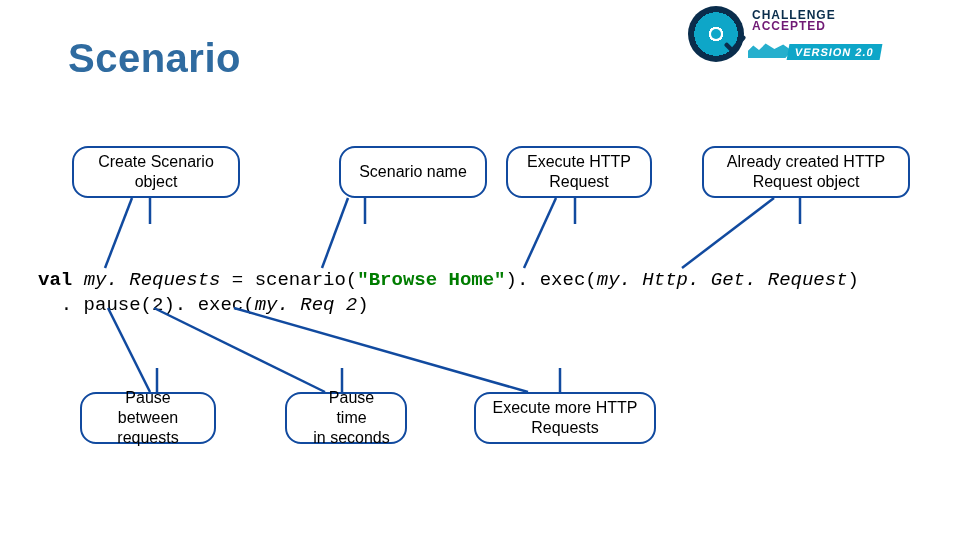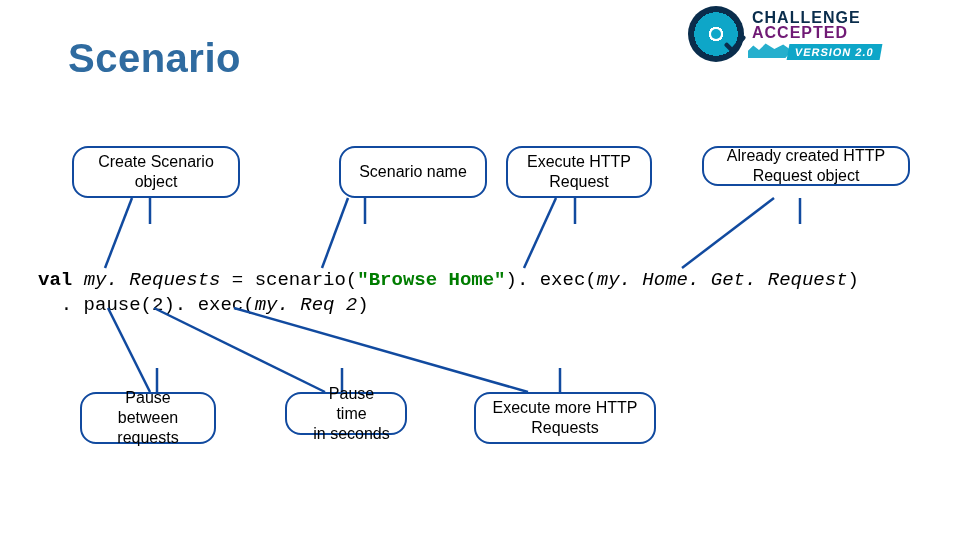--- a/index.html
+++ b/index.html
@@ -63,21 +63,21 @@
   }
   .logo-tick {
     position:absolute; left:36px; top:28px; width:22px; height:22px;
   }
   .logo-tick svg { width:100%; height:100%; }
   .logo-text {
     position:absolute; left:64px; top:4px;
     font-family: Arial, sans-serif;
     font-weight:900;
     color:#0a2d4c;
-    font-size:16px;
+    font-size:12px;
     letter-spacing:1px;
     line-height:0.95;
   }
   .logo-text .accepted { color:#701a75; }
   .logo-version {
     position:absolute; left:100px; top:38px;
     background:#0ea6c8; color:#fff;
     font-family: Arial, sans-serif; font-weight:900;
     font-size:11px; letter-spacing:1px;
     padding:2px 7px;
@@ -109,52 +109,52 @@
     <div class="logo-text">
       <div>CHALLENGE</div>
       <div class="accepted">ACCEPTED</div>
     </div>
     <div class="logo-version">VERSION 2.0</div>
   </div>
 
   <div class="callout" style="left:72px; top:146px; width:168px; height:52px;">Create Scenario<br>object</div>
   <div class="callout" style="left:291px; top:146px; width:148px; height:52px;margin-left:48px;">Scenario name</div>
   <div class="callout" style="left:506px; top:146px; width:146px; height:52px;">Execute HTTP<br>Request</div>
-  <div class="callout" style="left:702px; top:146px; width:208px; height:40px;">Already created HTTP<br>Request object</div>
+  <div class="callout" style="left:702px; top:146px; width:208px; height:52px;border-radius:13px;">Already created HTTP<br>Request object</div>
 
   <svg class="arrow" style="left:0;top:0;width:960px;height:540px;position:absolute;pointer-events:none;">
     <line x1="150" y1="198" x2="150" y2="224"></line>
     <line x1="132" y1="198" x2="105" y2="268"></line>
   </svg>
   <svg class="arrow" style="left:0;top:0;width:960px;height:540px;position:absolute;pointer-events:none;">
     <line x1="365" y1="198" x2="365" y2="224"></line>
     <line x1="348" y1="198" x2="322" y2="268"></line>
   </svg>
   <svg class="arrow" style="left:0;top:0;width:960px;height:540px;position:absolute;pointer-events:none;">
     <line x1="575" y1="198" x2="575" y2="224"></line>
     <line x1="556" y1="198" x2="524" y2="268"></line>
   </svg>
   <svg class="arrow" style="left:0;top:0;width:960px;height:540px;position:absolute;pointer-events:none;">
     <line x1="800" y1="198" x2="800" y2="224"></line>
     <line x1="774" y1="198" x2="682" y2="268"></line>
   </svg>
 
-  <div class="code"><span class="k">val</span> <span class="var">my. Requests</span><span> = scenario(</span><span class="str">"Browse Home"</span><span>). exec(</span><span class="var">my. Home. Get. Request</span><span>)</span>
+  <div class="code"><span class="k">val</span> <span class="var">my. Requests</span><span> = scenario(</span><span class="str">"Browse Home"</span><span>). exec(</span><span class="var">my. Http. Get. Request</span><span>)</span>
 <span>  . pause(2). exec(</span><span class="var">my. Req 2</span><span>)</span></div>
 
   <svg class="arrow" style="left:0;top:0;width:960px;height:540px;position:absolute;pointer-events:none;">
     <line x1="108" y1="308" x2="150" y2="392"></line>
     <line x1="157" y1="368" x2="157" y2="392"></line>
   </svg>
   <svg class="arrow" style="left:0;top:0;width:960px;height:540px;position:absolute;pointer-events:none;">
     <line x1="154" y1="308" x2="325" y2="392"></line>
     <line x1="342" y1="368" x2="342" y2="392"></line>
   </svg>
   <svg class="arrow" style="left:0;top:0;width:960px;height:540px;position:absolute;pointer-events:none;">
     <line x1="234" y1="308" x2="528" y2="392"></line>
     <line x1="560" y1="368" x2="560" y2="392"></line>
   </svg>
 
   <div class="callout" style="left:80px; top:392px; width:136px; height:52px;">Pause between<br>requests</div>
-  <div class="callout" style="left:285px; top:392px; width:122px; height:43px;padding-left:25px;">Pause time<br>in seconds</div>
+  <div class="callout" style="left:285px; top:392px; width:122px; height:52px;padding-left:25px;">Pause time<br>in seconds</div>
   <div class="callout" style="left:474px; top:392px; width:182px; height:52px;">Execute more HTTP<br>Requests</div>
 
 </div>
 
 </body></html>

